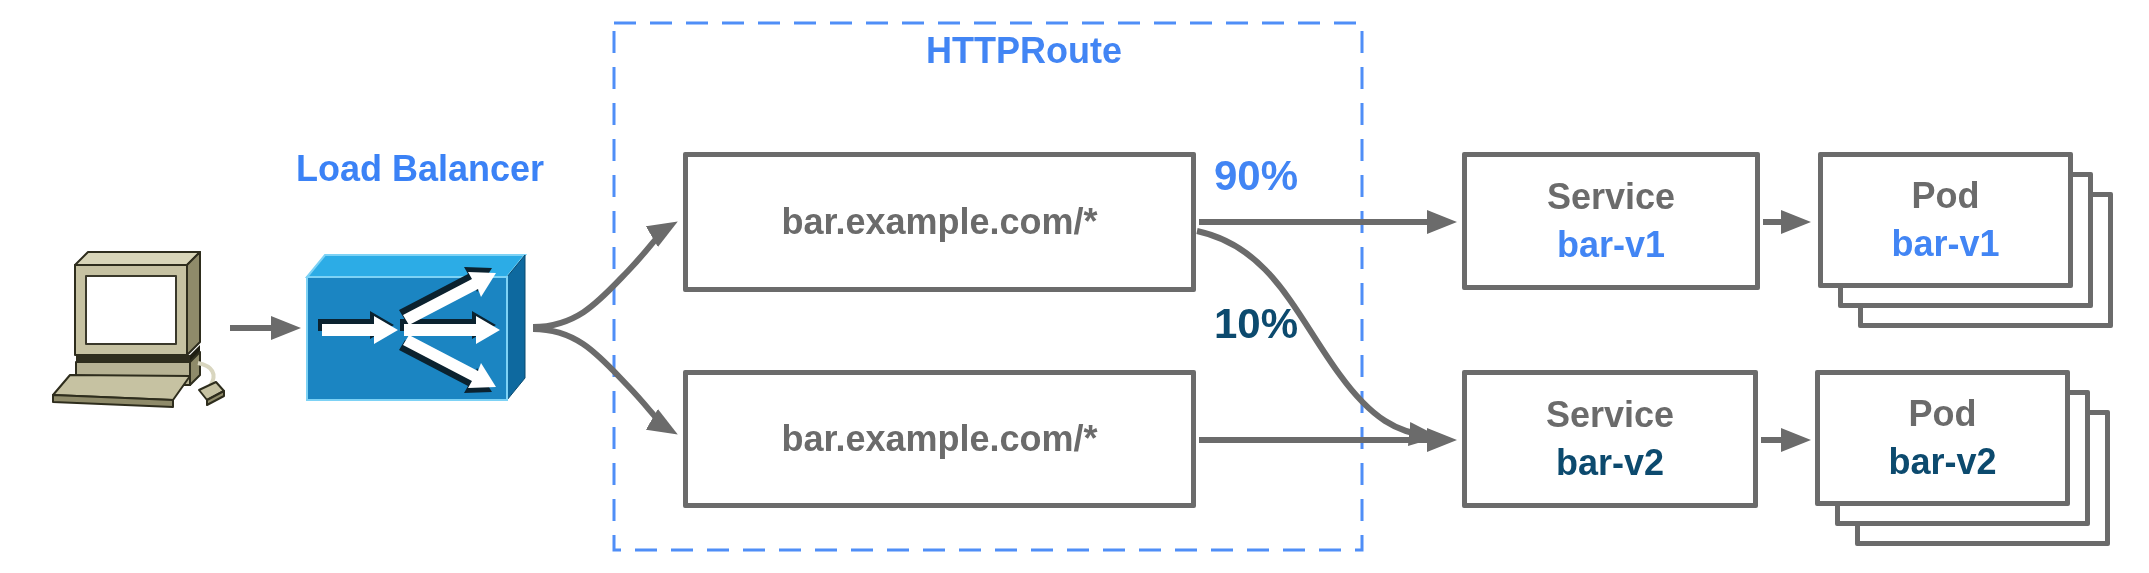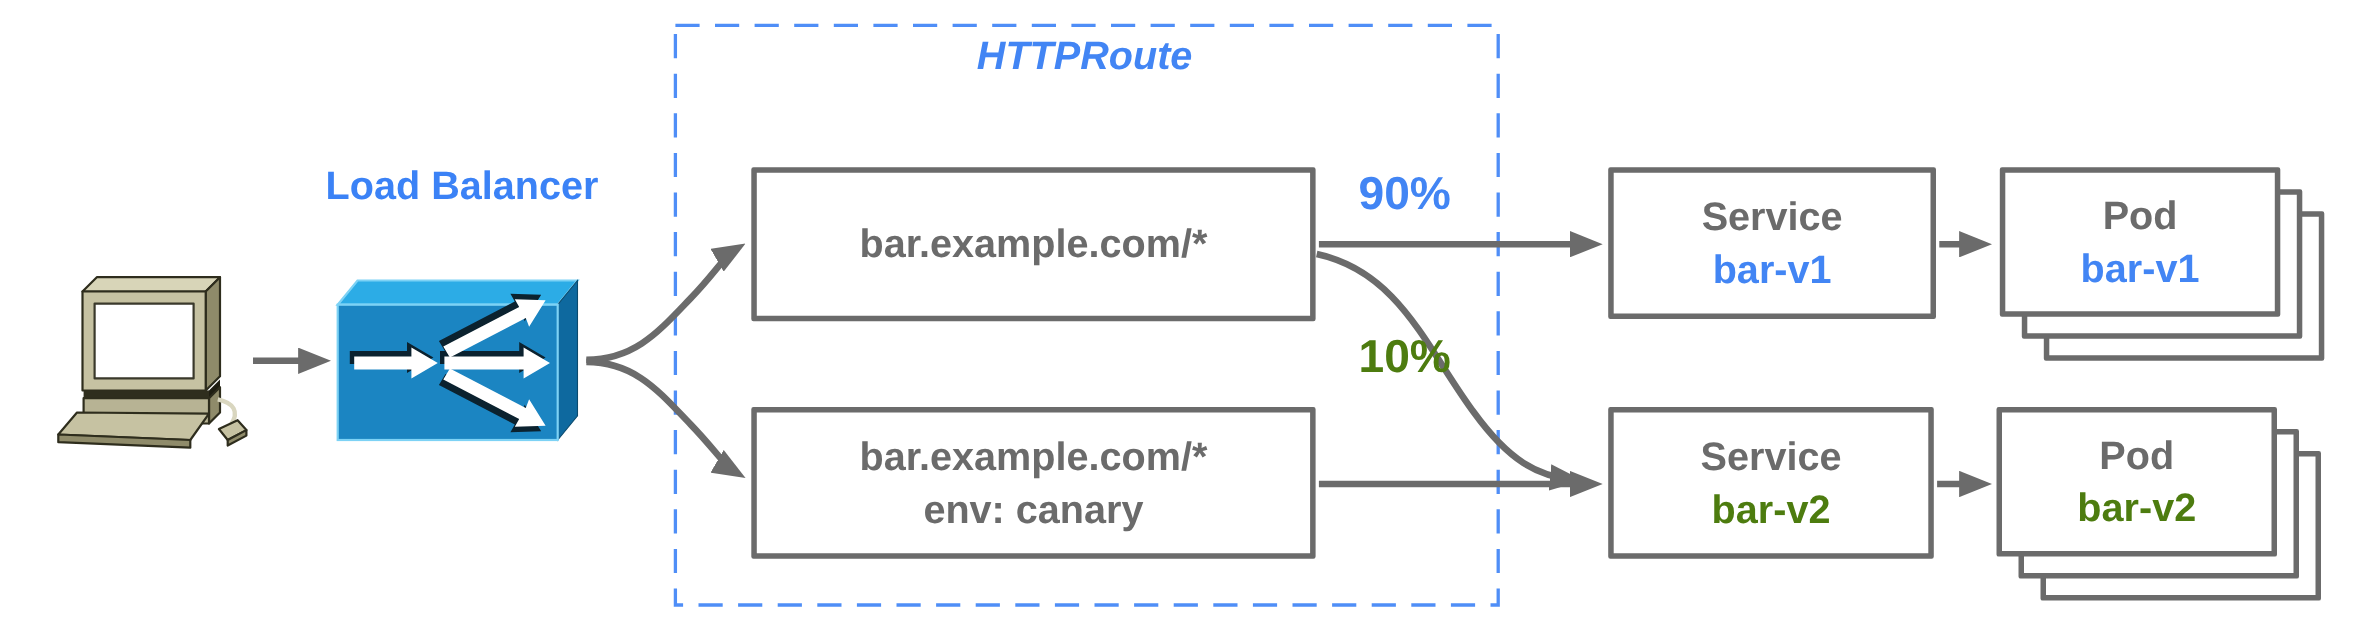--- a/index.html
+++ b/index.html
@@ -12,26 +12,26 @@
   .overlay{position:absolute;left:0;top:0;z-index:1;}
   .node{
     position:absolute;z-index:3;background:#ffffff;border:5px solid #6b6b6b;border-radius:2px;
     display:flex;flex-direction:column;align-items:center;justify-content:center;
     text-align:center;color:#6b6b6b;font-size:36px;line-height:48px;box-sizing:border-box;
   }
   .stackcard{
     position:absolute;background:#ffffff;border:5px solid #6b6b6b;border-radius:2px;box-sizing:border-box;
   }
   .blue{color:#4285f4;}
-  .green{color:#4d7c0f;}
+  .green{color:#0c4a6e;}
   .title{
     position:absolute;z-index:2;text-align:center;color:#4285f4;
     font-size:36px;line-height:47px;
   }
-  .pct{position:absolute;z-index:4;font-size:42px;padding-left:21px;}
+  .pct{position:absolute;z-index:4;font-size:42px;}
   .lb-label{
     position:absolute;z-index:2;font-size:36px;text-align:center;color:#3b82f6;
   }
 </style>
 </head>
 <body>
 
 <div class="stage">
 
   <svg class="overlay" width="2149" height="573" viewBox="0 0 2149 573">
@@ -112,31 +112,30 @@
     <g fill="#ffffff">
       <polygon points="22,78 74,78 74,70 98,84 74,98 74,90 22,90"></polygon>
       <polygon points="104,78 176,78 176,70 200,84 176,98 176,90 104,90"></polygon>
       <polygon points="103,69 172,33 168,26 196,27 181,51 178,43 109,79"></polygon>
       <polygon points="103,99 172,135 168,142 196,141 181,117 178,125 109,89"></polygon>
     </g>
   </svg>
 
   <div class="lb-label" style="left:250px;top:148px;width:340px;">Load Balancer</div>
 
-  <div class="title" style="left:761px;top:27px;width:450px;font-style:italic;">
+  <div class="title" style="left:799px;top:27px;width:450px;">
     <div>HTTPRoute</div>
   </div>
 
   <div class="node" style="left:683px;top:152px;width:513px;height:140px;">
     <div>bar.example.com/*</div>
   </div>
 
   <div class="node" style="left:683px;top:370px;width:513px;height:138px;">
     <div>bar.example.com/*</div>
-    <div>env: canary</div>
   </div>
 
   <div class="pct blue" style="left:1196px;top:152px;width:120px;text-align:center;">90%</div>
   <div class="pct green" style="left:1196px;top:300px;width:120px;text-align:center;">10%</div>
 
   <div class="node" style="left:1462px;top:152px;width:298px;height:138px;">
     <div>Service</div>
     <div class="blue">bar-v1</div>
   </div>
 

